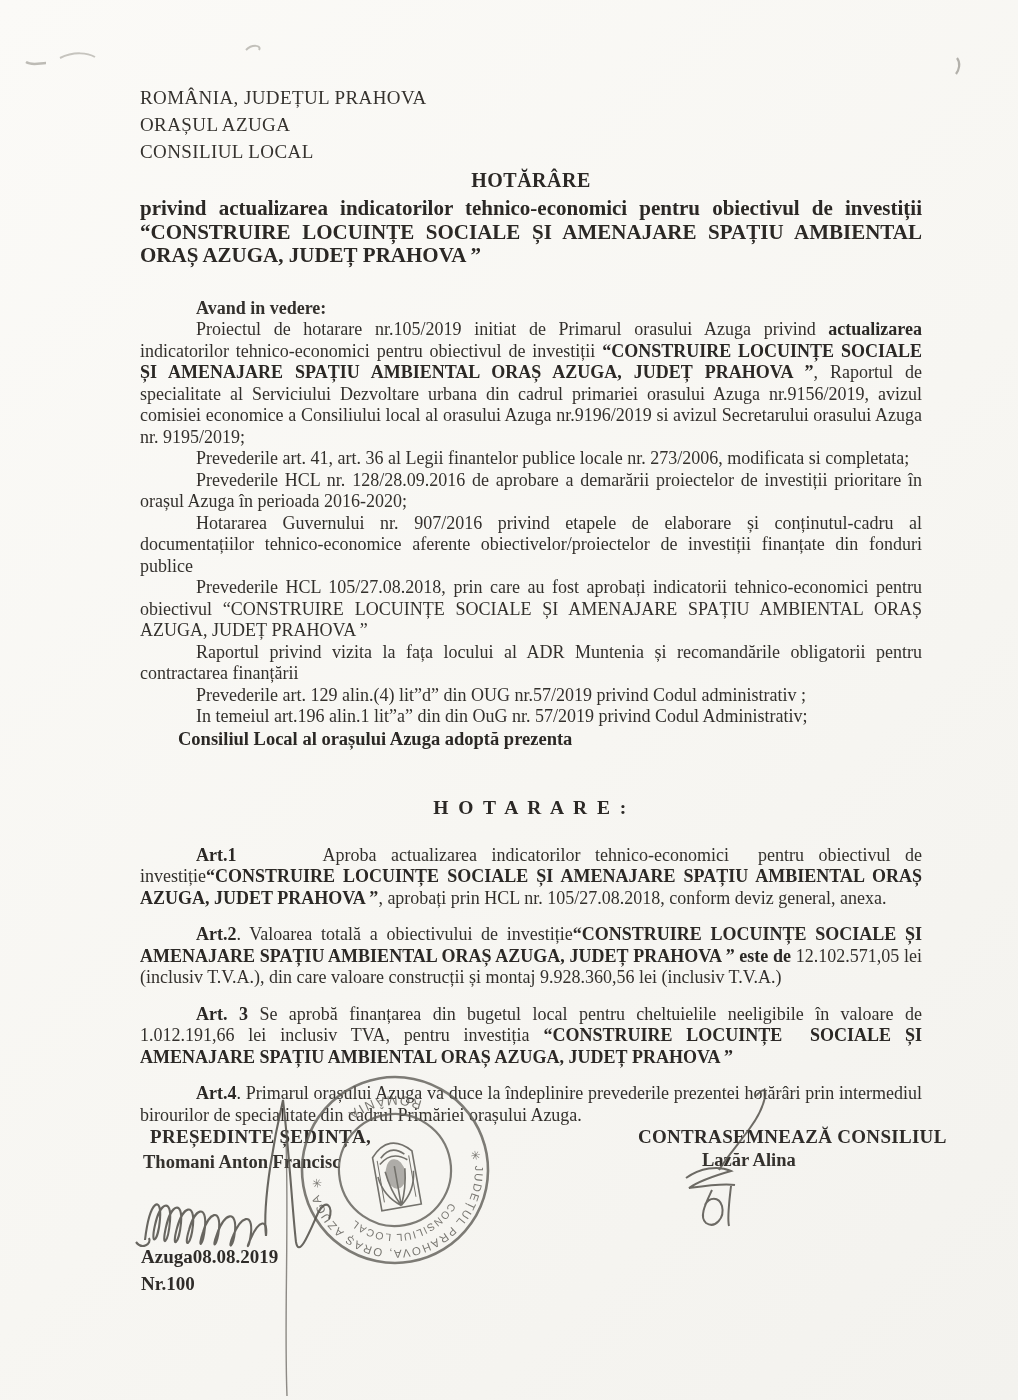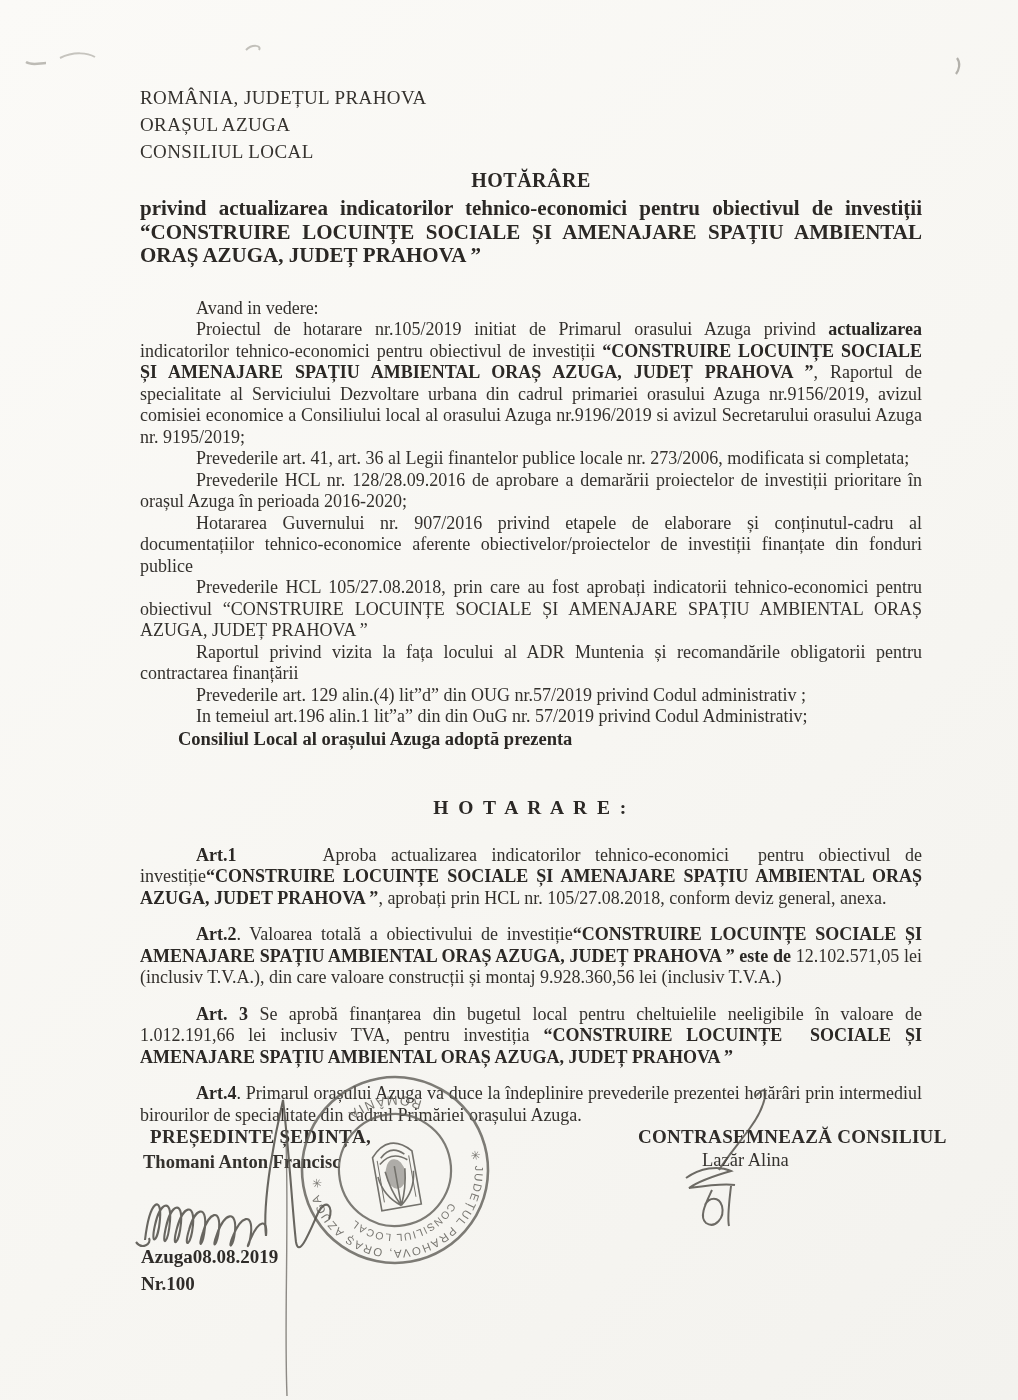--- a/index.html
+++ b/index.html
@@ -23,40 +23,40 @@
     margin-top:2px;letter-spacing:.5px;color:#2b2825;
   }
   .subtitle{
     margin:4px 0 0 0;font-weight:bold;font-size:21px;line-height:23.5px;
     text-align:justify;color:#2b2825;
   }
   p.para{
     margin:0;font-size:18px;line-height:21.5px;text-align:justify;color:#33302c;
   }
   p.indent{text-indent:56px;}
-  p.intro{margin-top:30px;}
+  p.intro{margin-top:30px;font-weight:bold;}
   .b{font-weight:bold;color:#2b2825;}
   p.adopt{
     margin:0 0 0 38px;font-size:18.5px;line-height:22px;font-weight:bold;color:#2b2825;
   }
   .res-heading{
     text-align:center;font-weight:bold;font-size:19.5px;letter-spacing:2.5px;
     margin:47px 0 26px 0;color:#2b2825;
   }
   p.article{margin-top:15px;}
   .sig-left-title,.sig-right-title{
     position:absolute;font-weight:bold;font-size:19px;color:#2f2c29;letter-spacing:.3px;white-space:nowrap;
   }
   .sig-left-title{left:150px;top:1126px;}
   .sig-right-title{left:638px;top:1126px;}
   .sig-left-name,.sig-right-name{
     position:absolute;font-size:18.5px;color:#34312d;white-space:nowrap;
   }
   .sig-left-name{left:143px;top:1152px;font-weight:bold;}
-  .sig-right-name{left:702px;top:1150px;font-weight:normal;}
+  .sig-right-name{left:702px;top:1150px;font-weight:bold;}
   .footer-block{
     position:absolute;left:141px;top:1243px;font-weight:bold;font-size:19px;color:#2f2c29;
   }
   .footer-block div{line-height:27px;}
   .stamp-svg{position:absolute;left:295px;top:1070px;opacity:.82;}
   .ink-svg{position:absolute;left:0;top:0;pointer-events:none;}
 </style>
 </head>
 <body>
 

